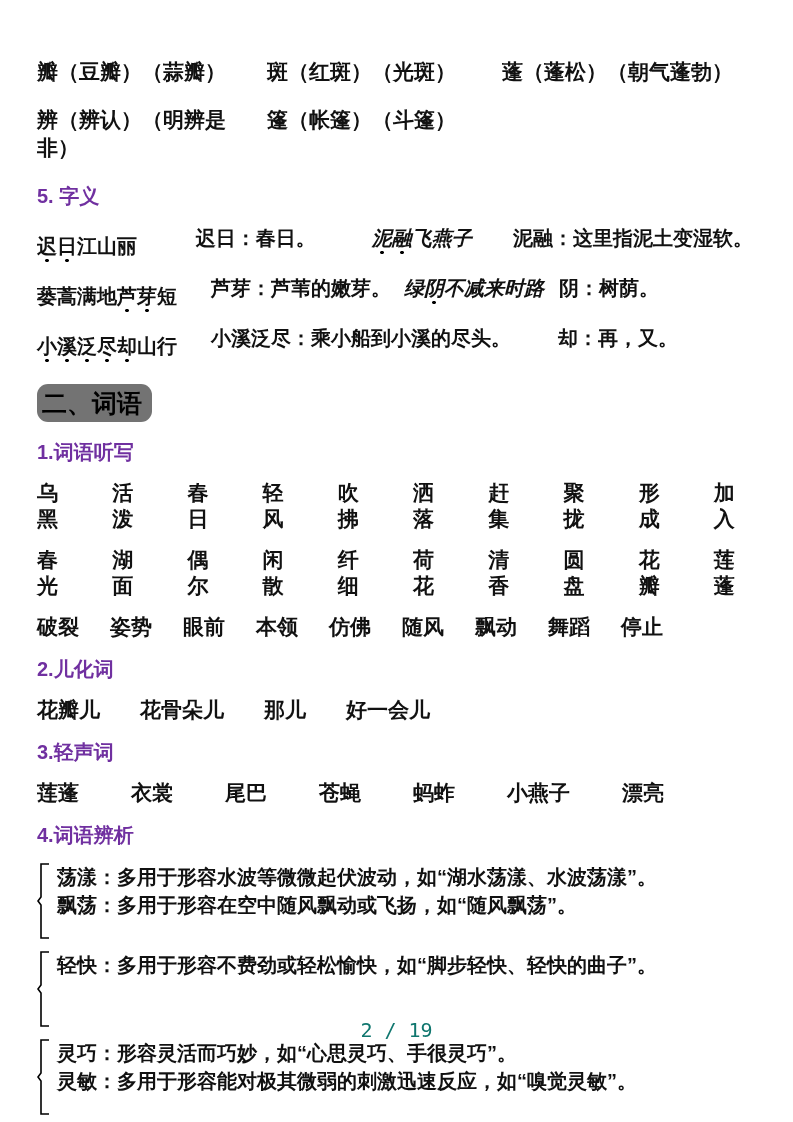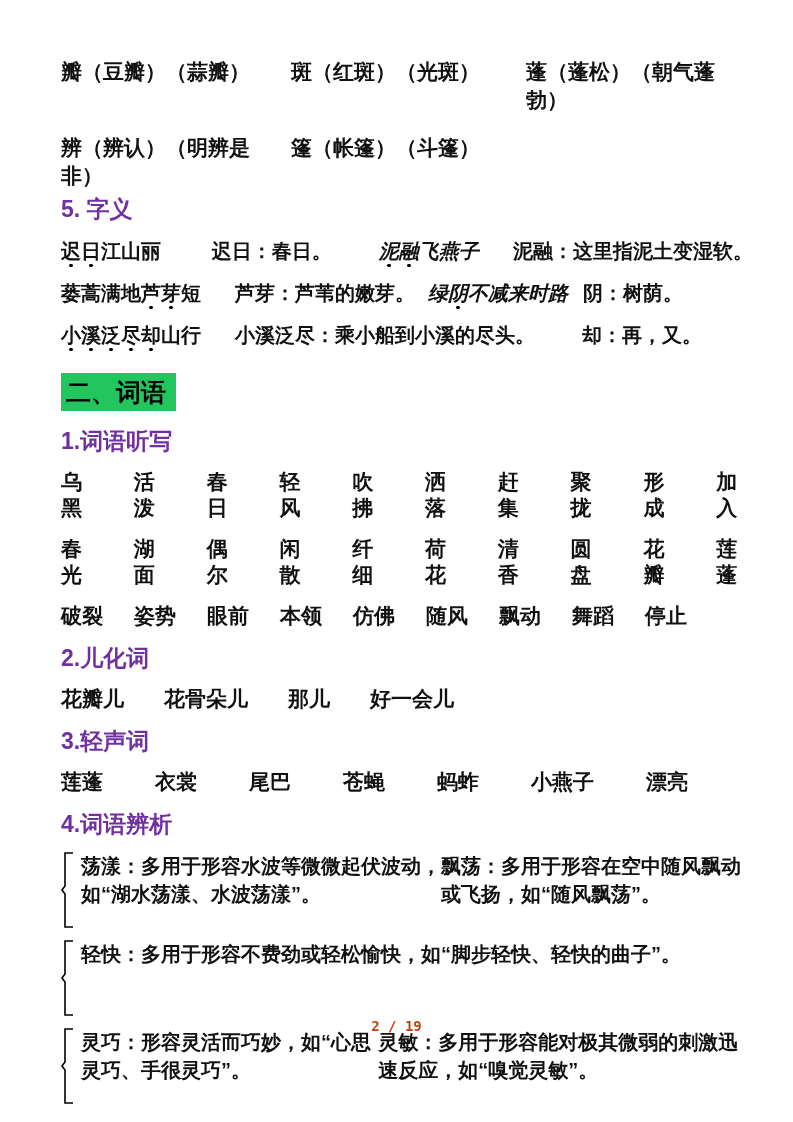--- a/index.html
+++ b/index.html
@@ -1,65 +1,65 @@
 <!DOCTYPE html>
 <html><head>
 <meta charset="utf-8">
 <style>
   html,body{margin:0;padding:0;background:#ffffff;}
   .page{
     position:relative;
     width:793px;height:1122px;
     box-sizing:border-box;
-    padding:58px 40px 0 61px;
+    padding:58px 40px 0 37px;
     background:#ffffff;
     font-family:"Liberation Sans","DejaVu Sans",sans-serif;
     font-weight:700;
     color:#111111;
     overflow:hidden;
   }
   
   .cmp-row{display:flex;font-size:21px;line-height:28px;margin-bottom:20px;}
   .cmp-row .c1{width:230px;}
   .cmp-row .c2{width:235px;}
   .cmp-row .c3{flex:1;}
-  .cmp-row:nth-of-type(2){margin-bottom:5px;}
+  .cmp-row:nth-of-type(2){margin-bottom:20px;}
   
-  .h-purple{color:#7030A0;font-size:23px;line-height:28px;margin:0 0 14px 0;}
+  .h-purple{color:#7030A0;font-size:20px;line-height:28px;margin:0 0 14px 0;}
   .h-ziyi{margin-top:0;}
   
   .zy-row{display:flex;font-size:20px;line-height:28px;margin-bottom:14px;}
-  .zy-row .zc1{width:174px;}
+  .zy-row .zc1{width:174px;margin-top:8px;}
   .zy-row .zc2{width:193px;}
   .zy-row .zc3{width:155px;font-style:italic;}
   .zy-row .zc4{flex:1;white-space:nowrap;}
   .zy-row.r3 .zc2{width:347px;}
   .emph{
     background-image:radial-gradient(circle,#000 1.7px,transparent 1.9px);
     background-size:1em 5px;
     background-position:0 100%;
     background-repeat:repeat-x;
     padding-bottom:6px;
   }
   
-  .sec-head{display:inline-block;background:#22c55e;color:#000;
-    font-size:25px;line-height:30px;padding:4px 10px 4px 5px;margin:10px 0 16px 0;}
+  .sec-head{display:inline-block;background:#737373;color:#000;
+    font-size:25px;line-height:30px;padding:4px 10px 4px 5px;margin:10px 0 16px 0;border-radius:11px;}
   
   .word-row{display:flex;font-size:21px;line-height:26px;margin-bottom:15px;}
-  .word-row.sb{justify-content:flex-end;gap:36px;}
+  .word-row.sb{justify-content:flex-start;gap:36px;}
   .word-row.g31{gap:31px;}
   .word-row.g40{gap:40px;}
   .word-row.g52{gap:52px;}
   .sub-gap{}
   
   .pair{display:flex;align-items:stretch;margin:0 0 12px 0;}
   .bracket{width:14px;flex:0 0 14px;margin-right:6px;}
-  .pair-lines{display:flex;flex-direction:row;font-size:20px;line-height:28px;}
+  .pair-lines{display:flex;flex-direction:column;font-size:20px;line-height:28px;}
   .footer{position:absolute;left:0;right:0;top:1018px;text-align:center;
-    font-size:14px;font-weight:700;color:#c2410c;font-family:"DejaVu Sans Mono","Liberation Mono",monospace;}
+    font-size:20px;font-weight:400;color:#0f766e;font-family:"DejaVu Sans Mono","Liberation Mono",monospace;}
 </style>
 </head>
 <body>
 
 <div class="page">
 
   <div class="cmp-row">
     <div class="c1">瓣（豆瓣）（蒜瓣）</div>
     <div class="c2">斑（红斑）（光斑）</div>
     <div class="c3">蓬（蓬松）（朝气蓬勃）</div>

